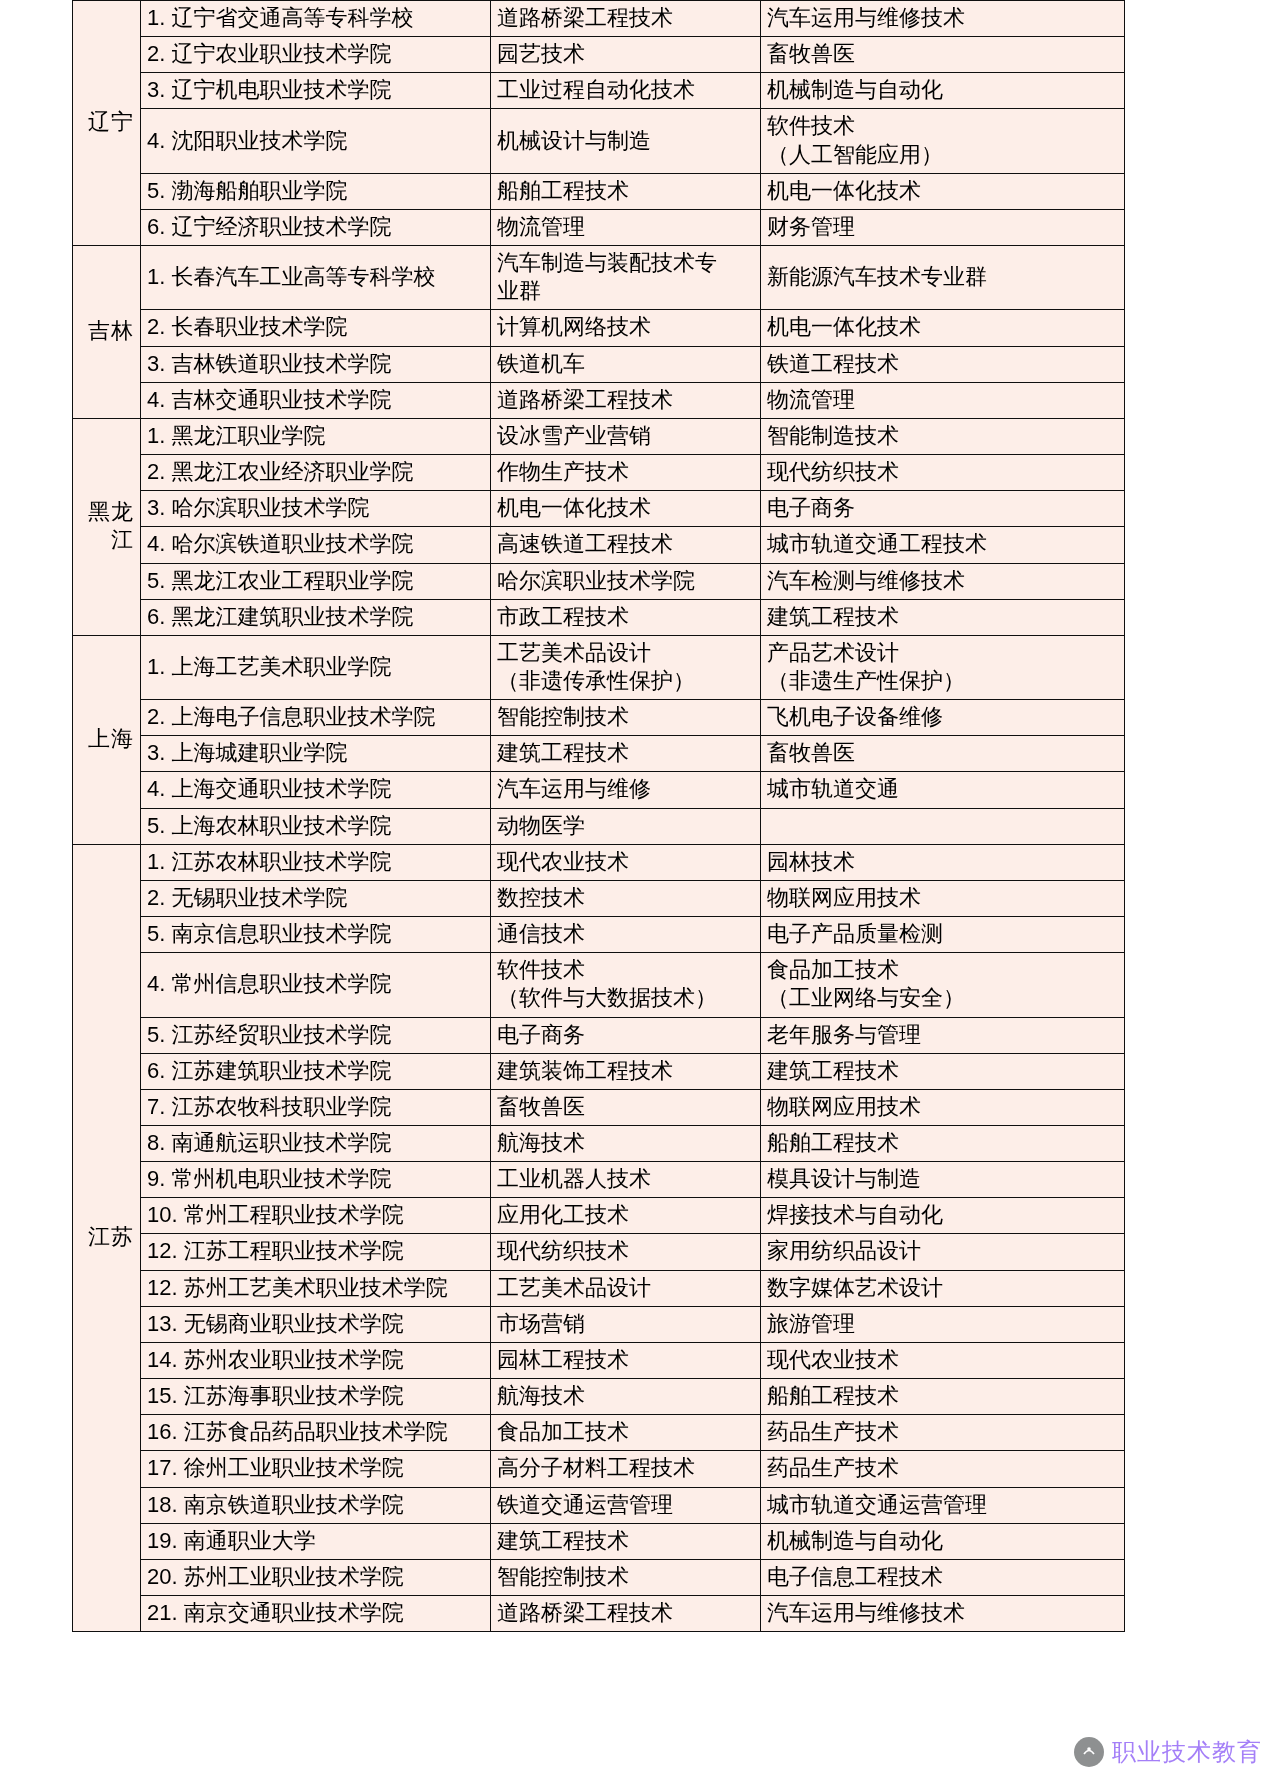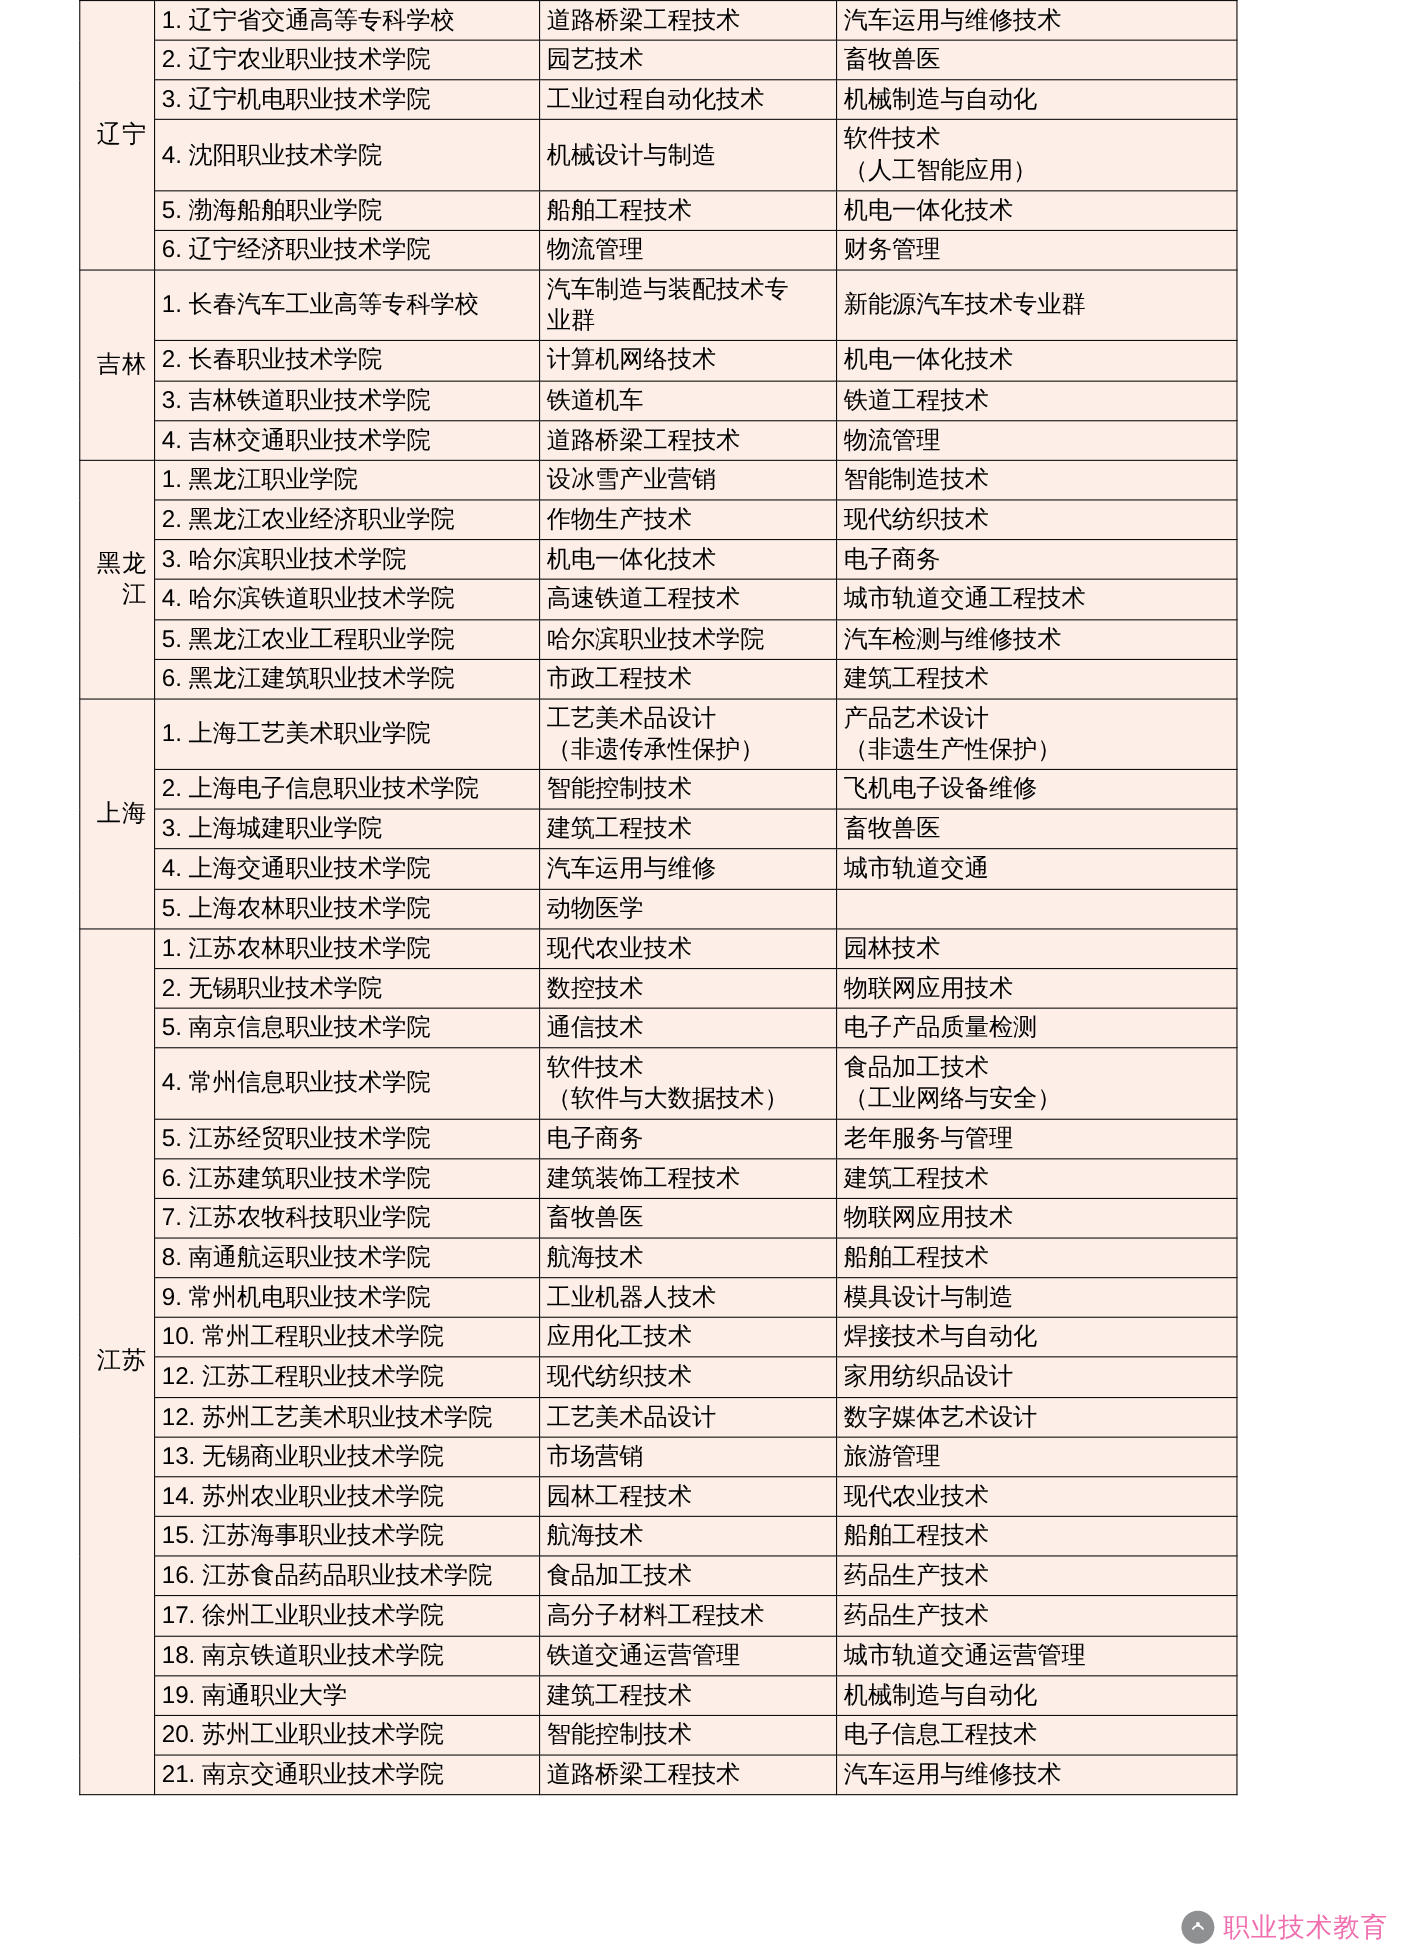--- a/index.html
+++ b/index.html
@@ -71,21 +71,21 @@
     height: 30px;
     border-radius: 50%;
     background: #6f7273;
     display: flex;
     align-items: center;
     justify-content: center;
   }
   #watermark .wm-logo svg { display: block; }
   #watermark .wm-text {
     font-size: 24px;
-    color: #ec4899;
+    color: #8b5cf6;
     letter-spacing: 1px;
     font-family: "Liberation Sans", sans-serif;
   }
 </style>
 </head>
 <body>
 
 <div id="sheet">
   <table class="main" id="main-table">
     <colgroup>

